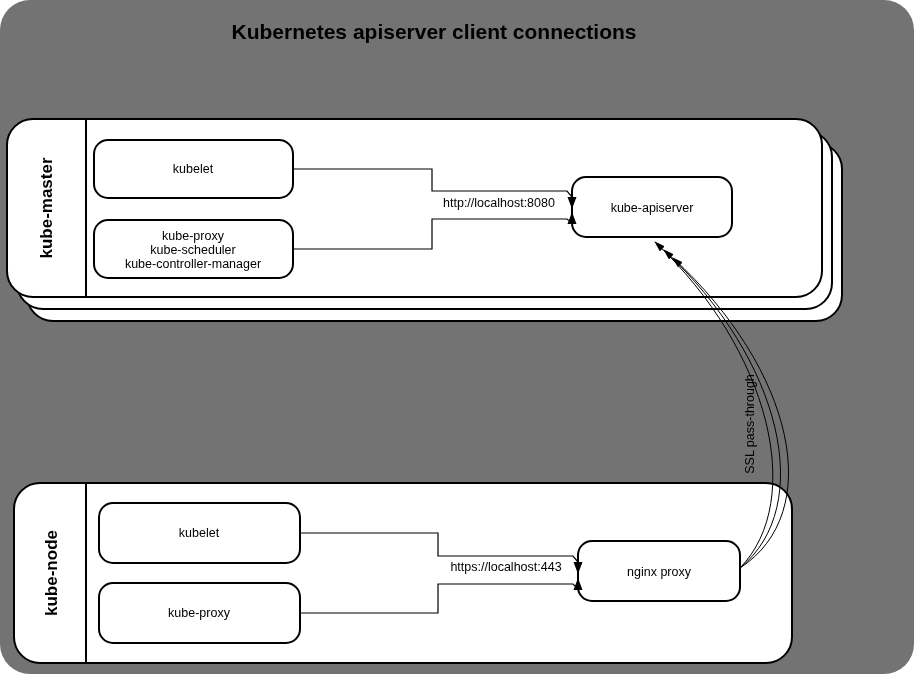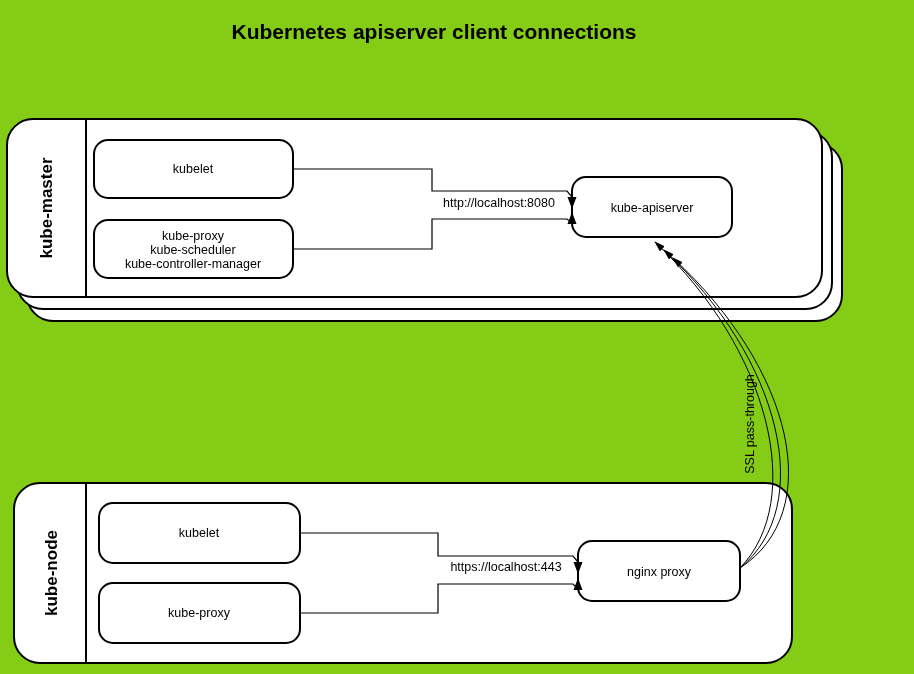--- a/index.html
+++ b/index.html
@@ -4,23 +4,24 @@
 <style>
   html, body {
     margin: 0;
     padding: 0;
     background: #ffffff;
   }
   .stage {
     position: relative;
     width: 914px;
     height: 674px;
-    background: #84cc16;
+    background: #737373;
     overflow: hidden;
     font-family: "Liberation Sans", sans-serif;
+    border-radius: 30px;
   }
   svg { display: block; }
   text {
     font-family: "Liberation Sans", sans-serif;
     fill: #000000;
   }
   .title-text {
     font-size: 21px;
     font-weight: bold;
   }

